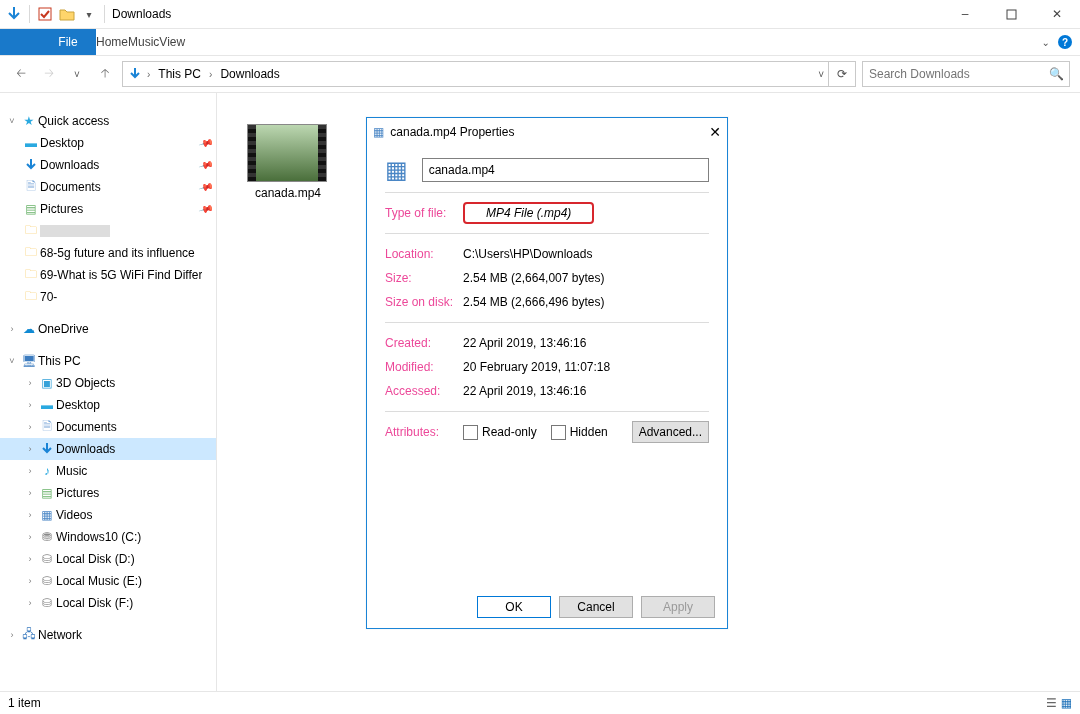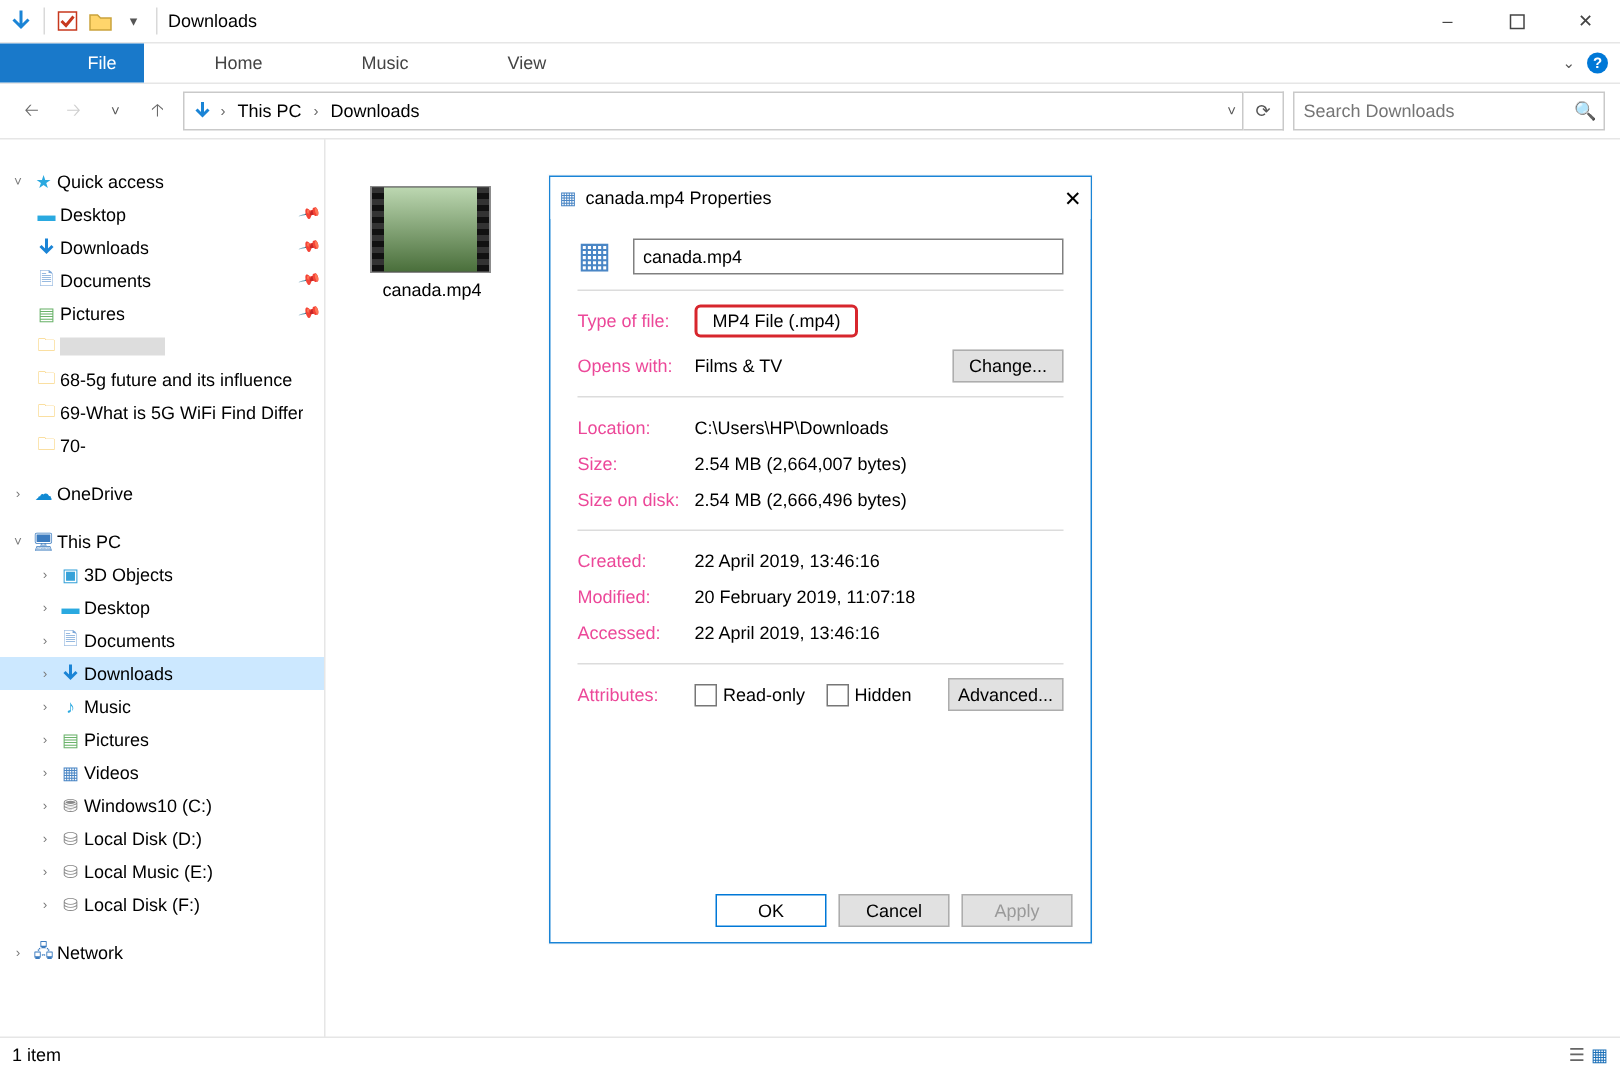--- a/index.html
+++ b/index.html
@@ -8,21 +8,21 @@
   .titlebar{height:28px;border-bottom:1px solid #e6e6e6;display:flex;align-items:center;}
   .titlebar .qat{display:flex;align-items:center;gap:2px;padding-left:4px;}
   .titlebar .qat .ic{width:20px;height:20px;display:flex;align-items:center;justify-content:center;}
   .titlebar .divider{width:1px;height:18px;background:#d9d9d9;margin:0 3px;}
   .titlebar .title{margin-left:4px;}
   .titlebar .wincontrols{margin-left:auto;display:flex;}
   .titlebar .wincontrols div{width:46px;height:28px;display:flex;align-items:center;justify-content:center;color:#444;}
   
   .ribbon{height:26px;border-bottom:1px solid #e6e6e6;display:flex;align-items:stretch;}
   .ribbon .file{background:#1979ca;color:#fff;width:56px;display:flex;align-items:center;justify-content:center;padding-left:40px;}
-  .ribbon .tab{padding:0 19px;display:flex;align-items:center;color:#444;margin-left:28px;}
+  .ribbon .tab{padding:0 0;display:flex;align-items:center;color:#444;}
   .ribbon .right{margin-left:auto;display:flex;align-items:center;gap:8px;padding-right:8px;}
   .help{width:14px;height:14px;border-radius:50%;background:#0078d7;color:#fff;display:flex;align-items:center;justify-content:center;font-size:10px;font-weight:bold;}
   .chev{color:#555;font-size:10px;}
   
   .navrow{height:36px;display:flex;align-items:center;gap:6px;padding:0 10px;border-bottom:1px solid #e6e6e6;}
   .navbtn{width:22px;height:22px;display:flex;align-items:center;justify-content:center;color:#6b6b6b;}
   .navbtn.disabled{color:#cfcfcf;}
   .address{flex:1;height:24px;border:1px solid #c9c9c9;display:flex;align-items:center;padding-left:4px;gap:4px;}
   .address .crumb{display:inline-flex;align-items:center;gap:4px;padding:0 4px;}
   .address .sep{color:#6b6b6b;font-size:10px;}
@@ -56,21 +56,21 @@
   .dlg .dtitle{height:28px;background:#fff;display:flex;align-items:center;padding:0 6px;gap:6px;}
   .dlg .dtitle .close{margin-left:auto;font-size:14px;}
   .dlg .tabs{display:flex;align-items:flex-end;height:26px;border-bottom:1px solid #d9d9d9;margin:2px 8px 0;}
   .dlg .tabs .t{padding:4px 10px 5px;border:1px solid transparent;color:#333;}
   .dlg .tabs .t.active{border:1px solid #d9d9d9;border-bottom:1px solid #fff;background:#fff;position:relative;top:1px;}
   .dlg .body{padding:10px 18px 0;}
   .dlg .row{display:flex;align-items:center;min-height:24px;}
   .dlg .lab{width:78px;color:#ec4899;}
   .dlg input[type=text].name{flex:1;height:22px;border:1px solid #808080;padding:0 6px;font:inherit;}
   .dlg hr{border:none;border-top:1px solid #dcdcdc;margin:8px 0;}
-  .typehl{border:2px solid #d7262d;border-radius:4px;padding:2px 10px;display:inline-block;}
+  .typehl{border:2px solid #d7262d;border-radius:4px;padding:2px 21px;display:inline-block;font-style:italic;}
   .btn{height:22px;min-width:74px;border:1px solid #adadad;background:#e1e1e1;font:inherit;}
   .btn.default{border:1px solid #0078d7;background:#fff;}
   .btn[disabled]{color:#9a9a9a;}
   .chk{width:13px;height:13px;border:1px solid #777;display:inline-block;vertical-align:middle;}
   .dlg .footer{position:absolute;left:0;right:0;bottom:10px;display:flex;justify-content:flex-end;gap:8px;padding:0 12px;}
   
   svg{display:block;}
   .arrowic path{stroke:#1a84d6;stroke-width:2;fill:none;}
 </style>
 </head>
@@ -309,25 +309,20 @@
   <div class="body">
     <div class="row" style="gap:14px;margin-bottom:8px;">
       <span style="font-size:24px;color:#4a86c5;">▦</span>
       <input type="text" class="name" value="canada.mp4" style="">
     </div>
     <hr>
     <div class="row">
         <span class="lab">Type of file:</span>
         <span class="typehl">MP4 File (.mp4)</span>
       </div>
-    <div class="row" style="margin-top:6px;">
-        <span class="lab">Opens with:</span>
-        <span>Films &amp; TV</span>
-        <button class="btn" style="margin-left:auto;">Change...</button>
-      </div>
     <hr>
     <div class="row">
         <span class="lab">Location:</span>
         <span>C:\Users\HP\Downloads</span>
       </div>
     <div class="row">
         <span class="lab">Size:</span>
         <span>2.54 MB (2,664,007 bytes)</span>
       </div>
     <div class="row">

